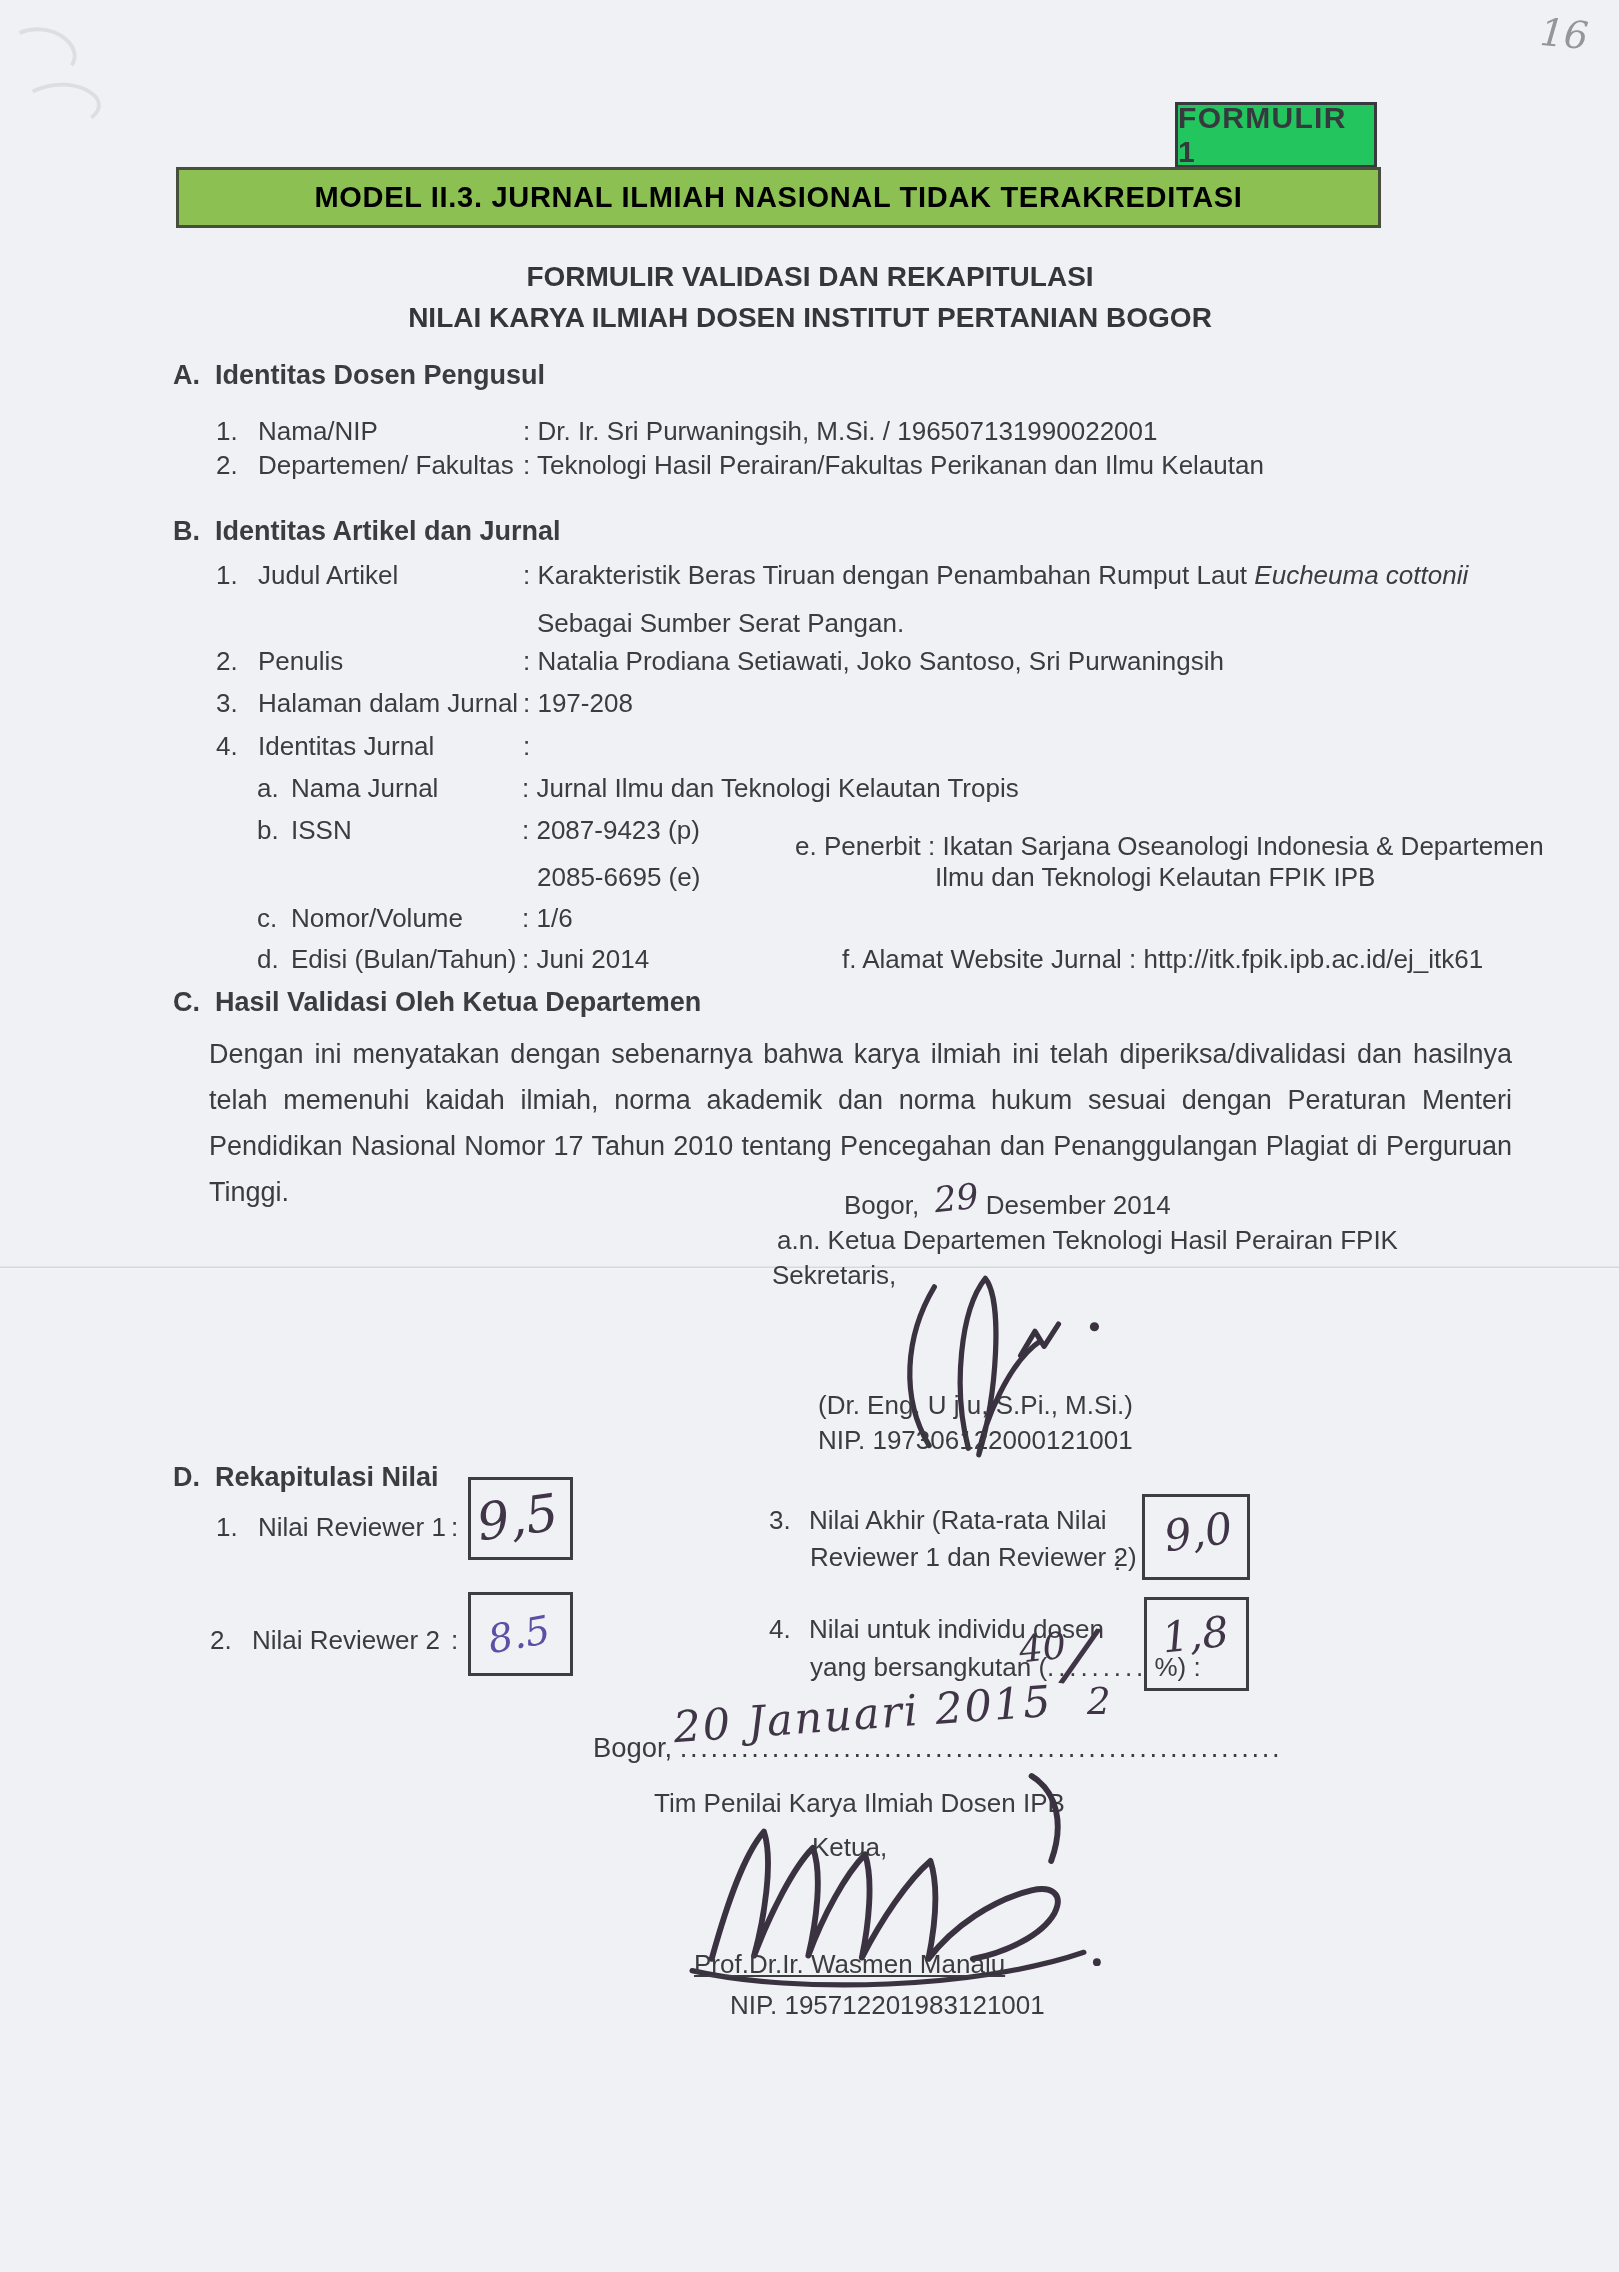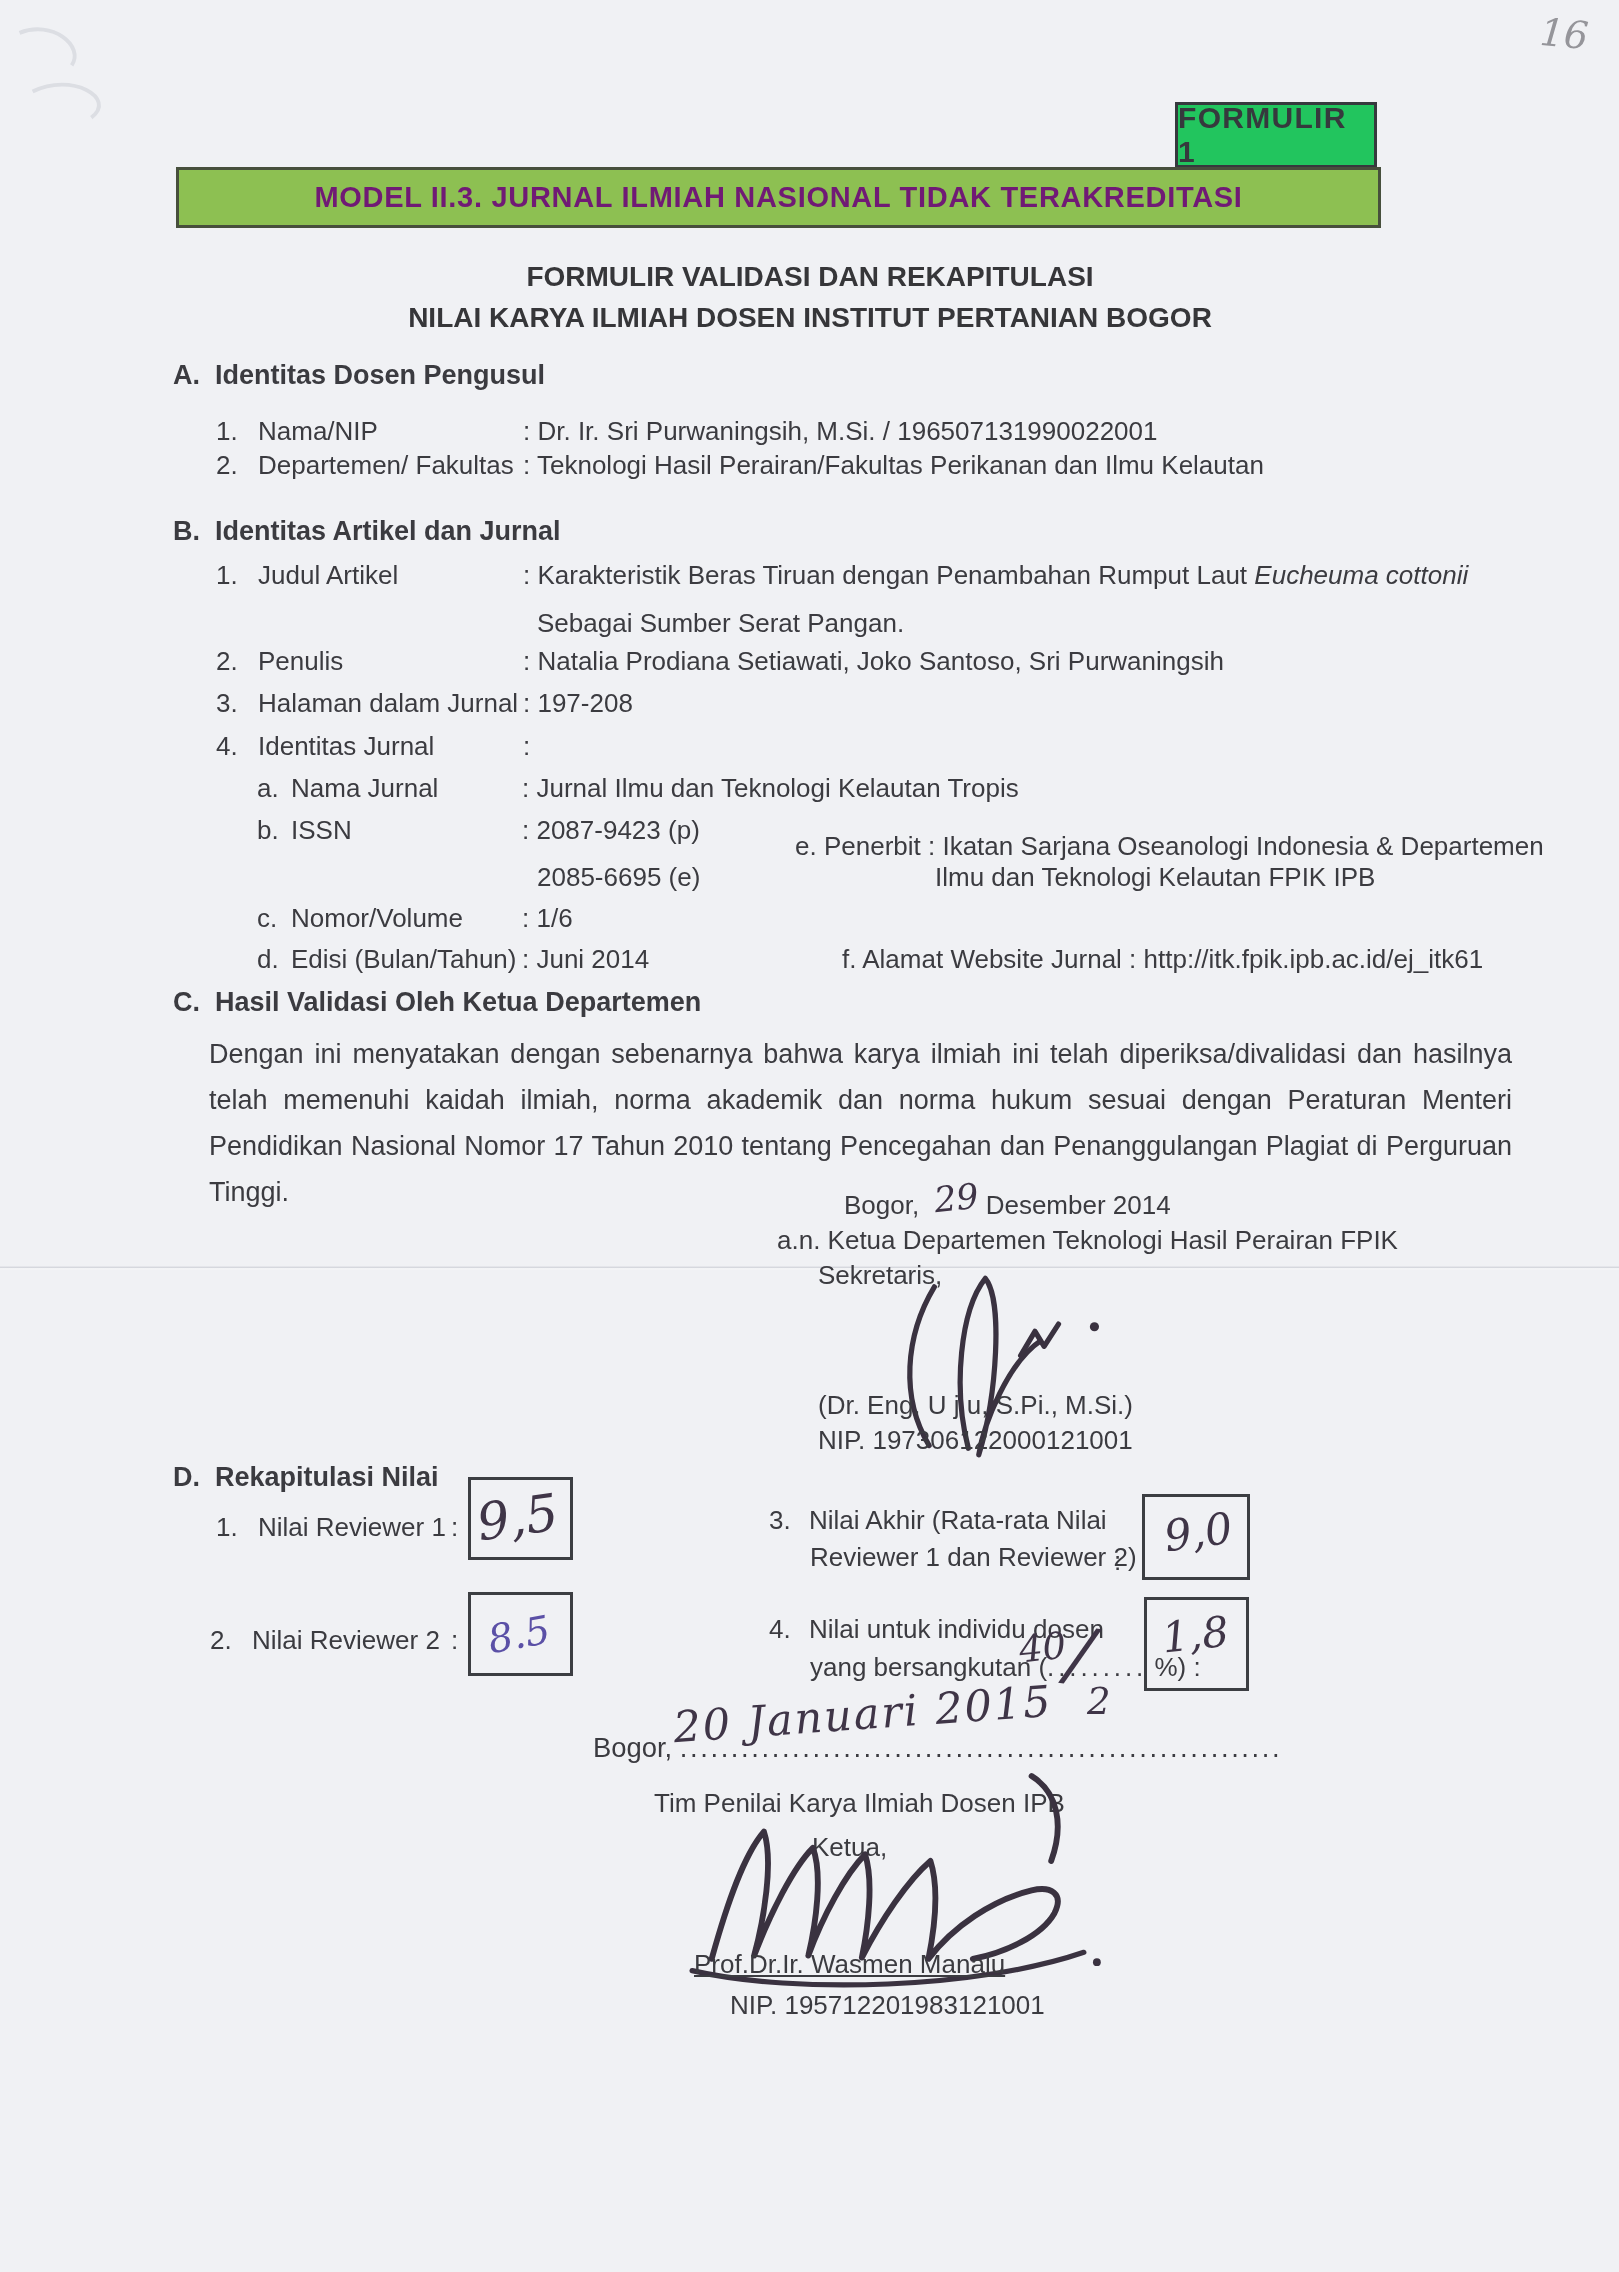--- a/index.html
+++ b/index.html
@@ -27,21 +27,21 @@
   .badge{
     left:1175px;top:102px;width:196px;height:60px;
     border:3.9px solid #36393d;background:#22c55e;
     display:flex;align-items:center;justify-content:center;
     font-size:30px;font-weight:bold;color:#36393d;letter-spacing:1.3px;
   }
   .banner{
     left:176px;top:167px;width:1199px;height:55px;
     background:#8dc052;border:3.3px solid #474f3c;
     display:flex;align-items:center;justify-content:center;
-    font-size:29px;font-weight:bold;color:#701a75;letter-spacing:0.7px;
+    font-size:29px;font-weight:bold;color:#000000;letter-spacing:0.7px;
   }
   .title-line{left:0;width:1620px;text-align:center;font-size:28px;font-weight:bold;color:#363639;white-space:nowrap;}
 
   
   .sec-head{font-size:27px;font-weight:bold;white-space:nowrap;}
   .sec-head .letter{display:inline-block;width:42px;}
   .kv{left:216px;font-size:26px;white-space:nowrap;}
   .kv .num{display:inline-block;width:42px;}
   .kv .lblA{display:inline-block;width:265px;}
   .kv2{left:257px;font-size:26px;white-space:nowrap;}
@@ -138,21 +138,21 @@
   </div>
   <div class="abs para" style="top:1031px;">Dengan ini menyatakan dengan sebenarnya bahwa karya ilmiah ini telah diperiksa/divalidasi dan hasilnya telah memenuhi kaidah ilmiah, norma akademik dan norma hukum sesuai dengan Peraturan Menteri Pendidikan Nasional Nomor 17 Tahun 2010 tentang Pencegahan dan Penanggulangan Plagiat di Perguruan Tinggi.</div>
 
   <div class="abs print" style="left:844px;top:1190px;">
     <span>Bogor,</span>
     <span style="display:inline-block;width:52px;"></span>
     <span>Desember 2014</span>
   </div>
   <div class="abs hw" style="left:934px;top:1178px;font-size:35px;transform:rotate(-6deg);">29</div>
   <div class="abs print" style="left:777px;top:1225px;">a.n. Ketua Departemen Teknologi Hasil Perairan FPIK</div>
-  <div class="abs print" style="left:818px;top:1260px;">Sekretaris,</div>
+  <div class="abs print" style="left:772px;top:1260px;">Sekretaris,</div>
 
   <svg class="sig" style="left:869px;top:1264px;" width="281" height="196" viewBox="0 0 430 300">
     <path d="M100,35 C55,110 48,205 92,278" stroke-width="8"></path>
     <path d="M152,282 C128,190 140,70 178,22 C205,55 196,200 168,292 C176,242 214,150 262,118" stroke-width="8"></path>
     <path d="M232,140 L254,103 L268,126 L290,92" stroke-width="8"></path>
     <circle cx="345" cy="96" r="7" fill="#3a3240" stroke="none"></circle>
   </svg>
 
   <div class="abs print" style="left:818px;top:1390px;">(Dr. Eng. U j u, S.Pi., M.Si.)</div>
   <div class="abs print" style="left:818px;top:1425px;">NIP. 197306122000121001</div>

